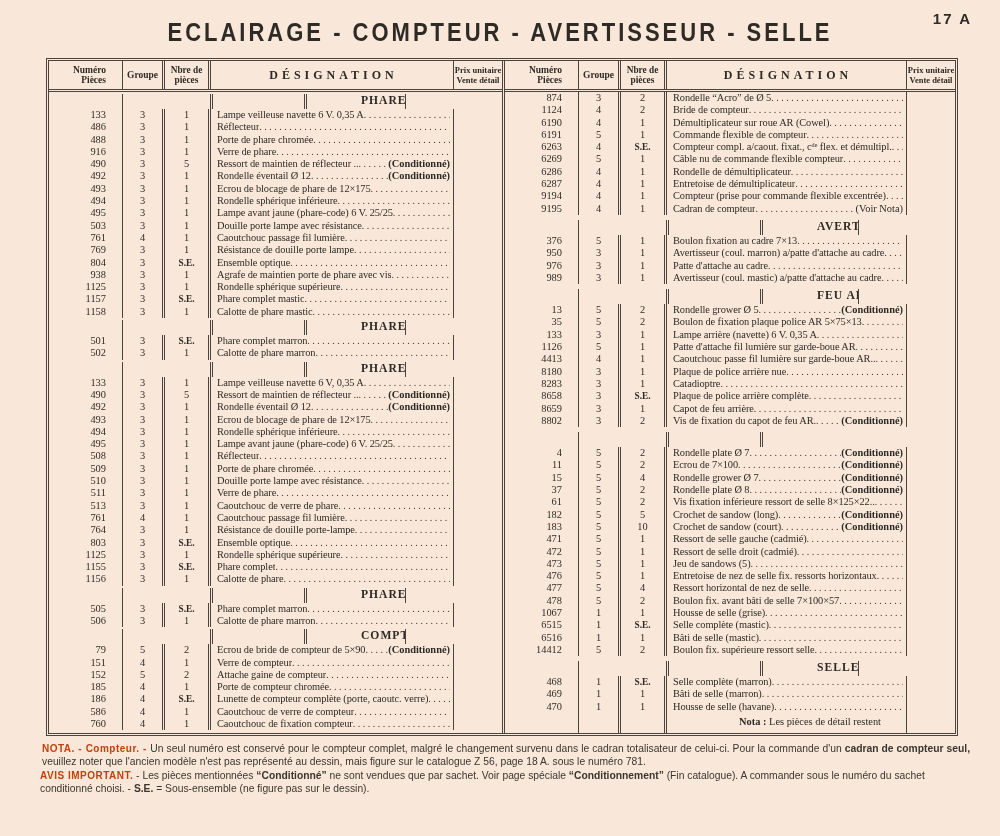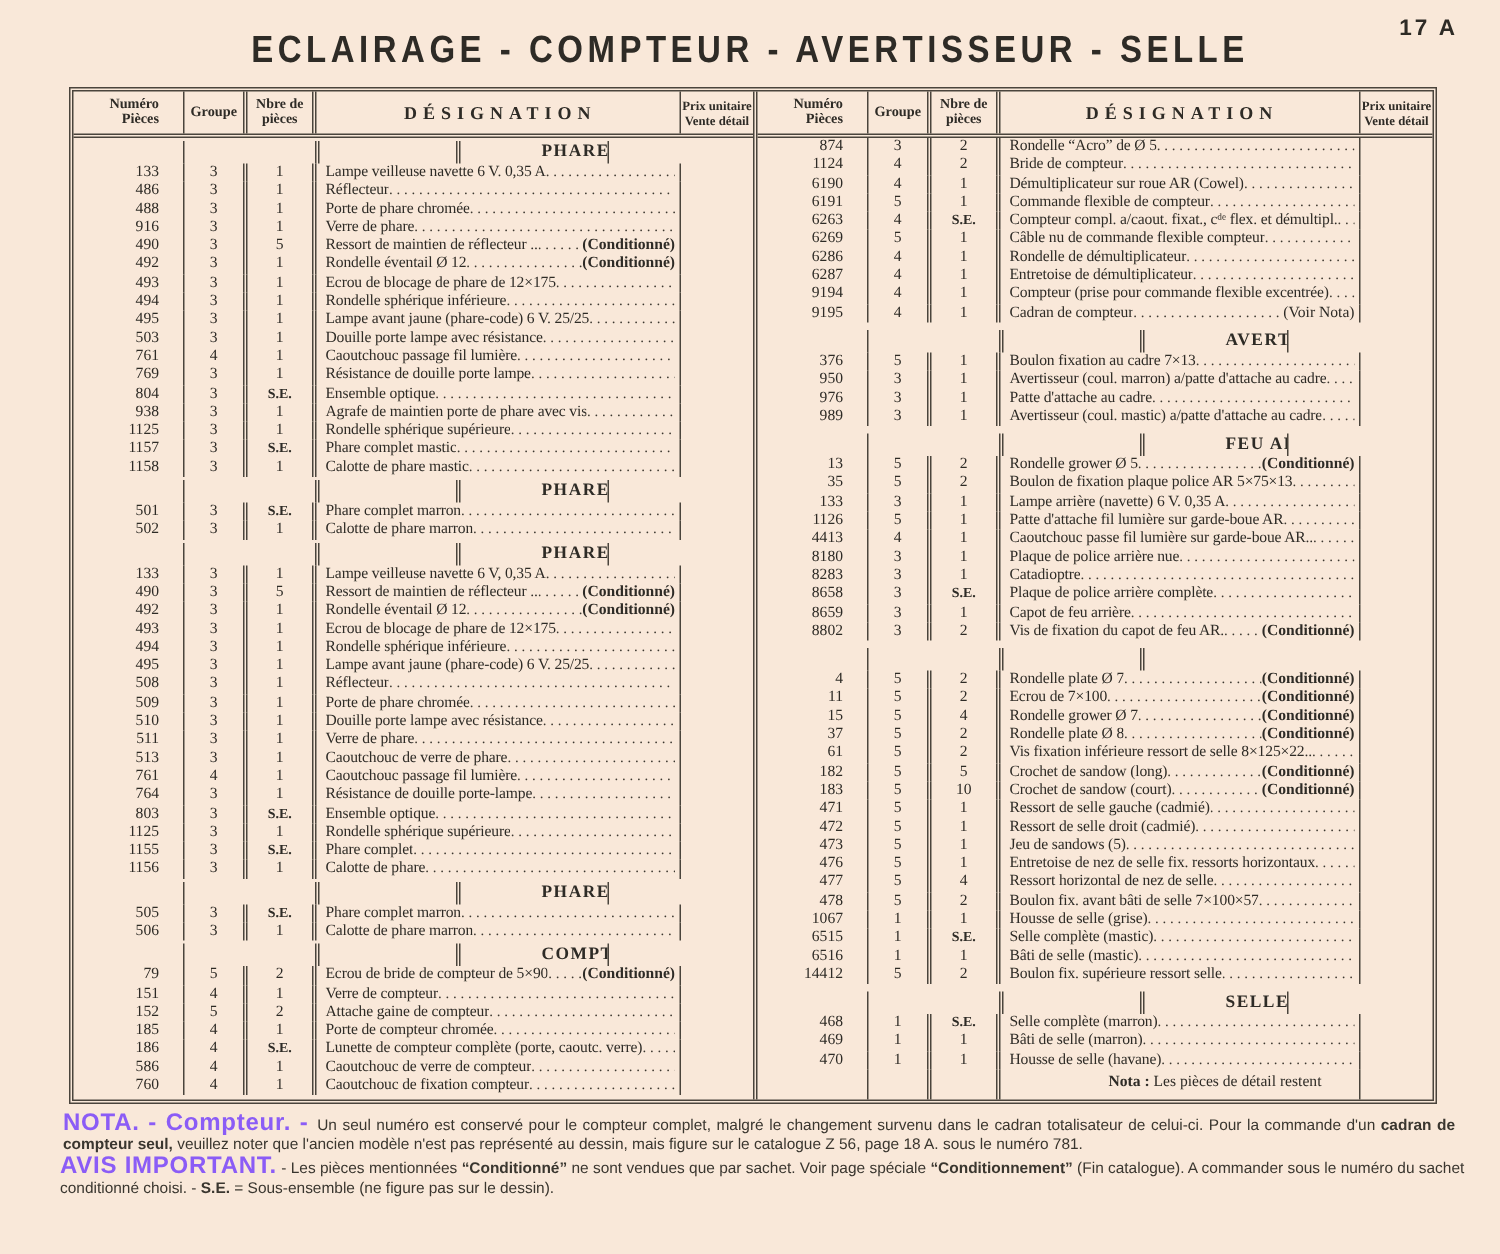--- a/index.html
+++ b/index.html
@@ -80,21 +80,21 @@
   .nota-cell { text-align: center; display: block; }
   .nota-label { font-weight: bold; margin-left: 44px; }
   
   .footer {
     margin: 7px 20px 0 40px;
     font-family: "Liberation Sans", sans-serif;
     font-size: 10.3px; line-height: 12.6px; color: #3a362f;
   }
   .footer p { margin-bottom: 2px; }
   .f-bold { font-weight: bold; }
-  .f-big { font-size: 16px; font-weight: bold; letter-spacing: 0.5px; color: #8b5cf6; }
+  .f-big { font-size: 10px; font-weight: bold; letter-spacing: 0.5px; color: #c2410c; }
   .nota-p { padding-left: 2px; text-align: justify; padding-right: 10px; }
 </style>
 </head>
 <body>
 
 <div class="page-label">17 A</div>
 
 <div class="main-header">
   <div class="subtitle">ECLAIRAGE - COMPTEUR - AVERTISSEUR - SELLE</div>
 </div>

